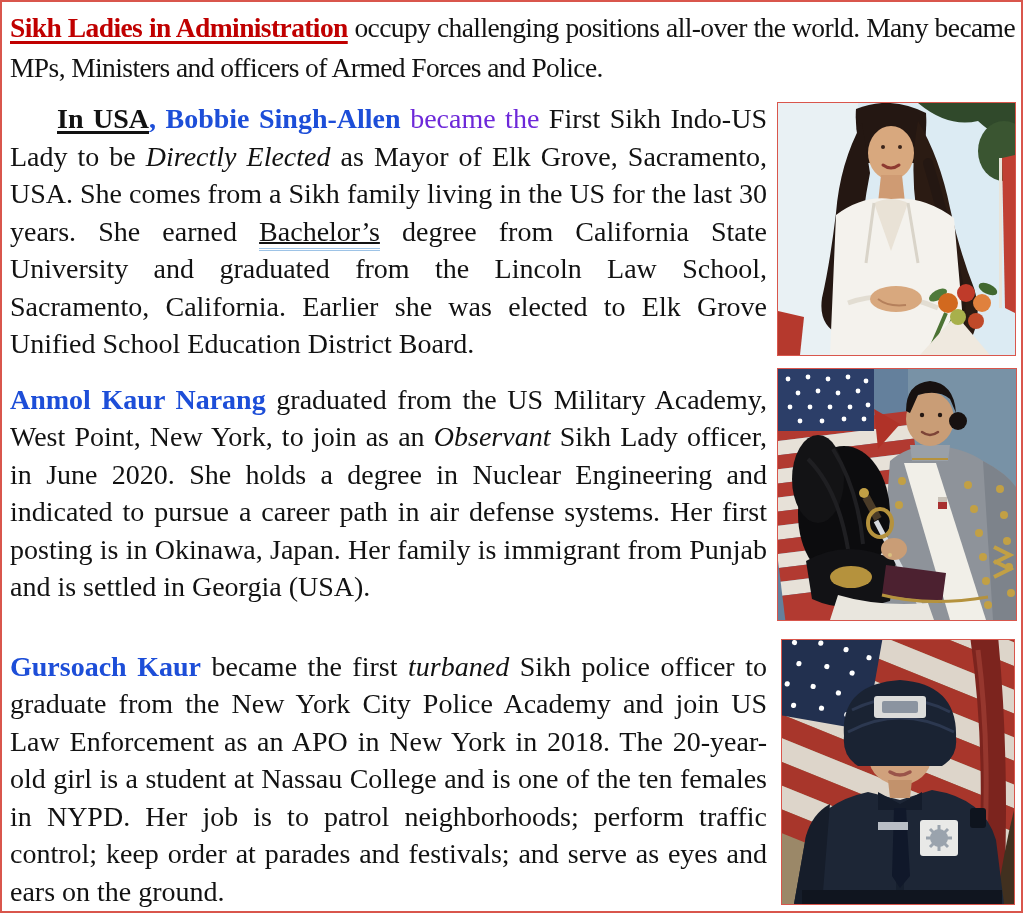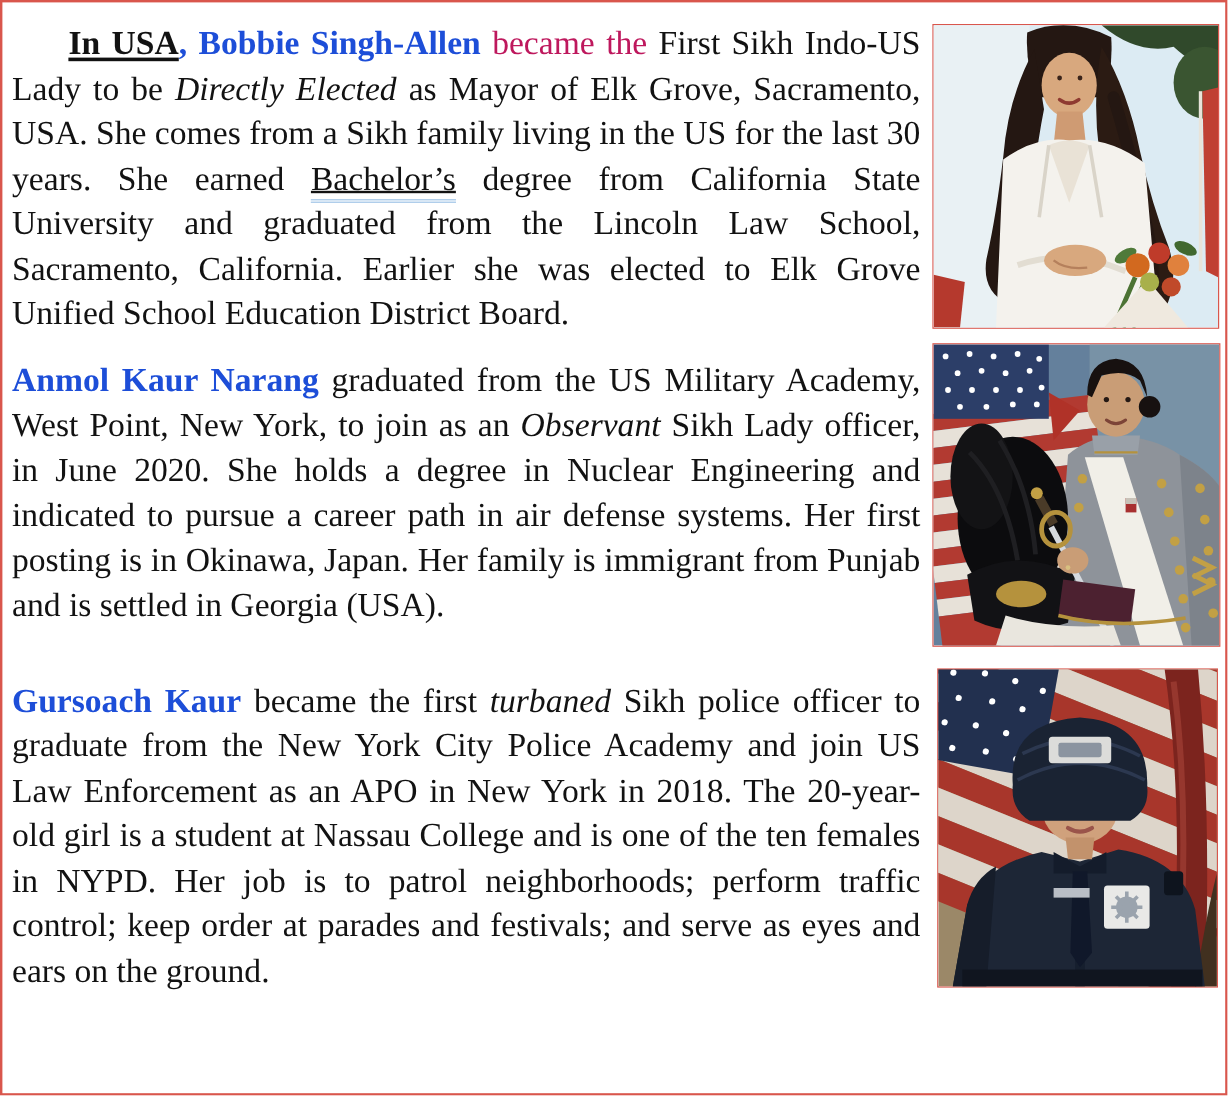--- a/index.html
+++ b/index.html
@@ -39,21 +39,21 @@
   .para + .para{margin-top:18px;}
   .para.last{margin-top:42px;}
   .bold-underline{
     font-weight:bold;
     text-decoration:underline;
     text-decoration-thickness:2.5px;
     text-underline-offset:3px;
     margin-left:47px;
   }
   .blue-bold{color:#1d4ed8;font-weight:bold;}
-  .blue{color:#be185d;margin-top:24px;}
+  .blue{color:#6d28d9;margin-top:24px;}
   .italic{font-style:italic;}
   .dbl-underline{
     text-decoration:underline;
     text-decoration-thickness:1.5px;
     border-bottom:3px double #9dc3e6;
     padding-bottom:1px;
   }
   .photocol{
     position:absolute;
     left:771px;top:0;
@@ -67,20 +67,21 @@
   .photo svg{display:block;}
   .photo1{width:237px;height:252px;margin-top:2px;}
   .photo2{width:238px;height:251px;margin-top:12px;}
   .photo3{width:232px;height:264px;margin-top:18px;margin-left:4px;}
 </style>
 </head>
 <body>
 
 <div class="page">
 
+  <p class="intro"><span class="red-heading">Sikh Ladies  in Administration</span><span> occupy challenging positions all-over the world. Many became MPs, Ministers and officers of Armed Forces and Police.</span></p>
 
   <div class="content">
 
     <div class="textcol">
 
       <p class="para"><span class="bold-underline">In USA</span><span class="blue-bold">, Bobbie Singh-Allen</span><span class="blue"> became the </span><span>First Sikh Indo-US Lady to be </span><span class="italic">Directly Elected</span><span> as Mayor of  Elk Grove, Sacramento, USA. She comes from a Sikh family living in the US for the last 30 years. She earned </span><span class="dbl-underline">Bachelor’s</span><span> degree from California State University and graduated from the Lincoln Law School, Sacramento, California. Earlier she was elected to Elk Grove Unified School Education District Board.</span></p>
 
       <p class="para"><span class="blue-bold">Anmol Kaur Narang</span><span> graduated from the US Military Academy, West Point, New York, to join as an </span><span class="italic">Observant</span><span> Sikh Lady officer, in June 2020. She holds a degree in Nuclear Engineering and indicated to pursue a career path in air defense systems. Her first posting is in Okinawa, Japan. Her family is immigrant from Punjab and is  settled in Georgia (USA).</span></p>
 
       <p class="para last"><span class="blue-bold">Gursoach Kaur</span><span> became the first </span><span class="italic">turbaned</span><span> Sikh police officer to graduate from the New York City Police Academy and join US Law Enforcement as an APO in New York in 2018. The 20-year-old girl is a student at Nassau College and is one of the ten females in NYPD. Her job is to patrol neighborhoods; perform traffic control; keep order at parades and festivals; and serve as eyes and ears on the ground.</span></p>

